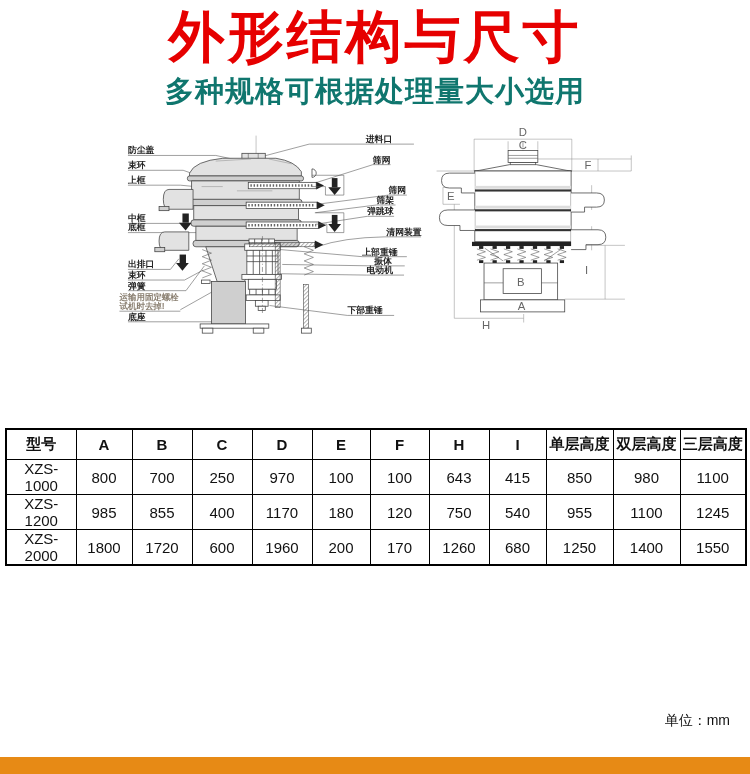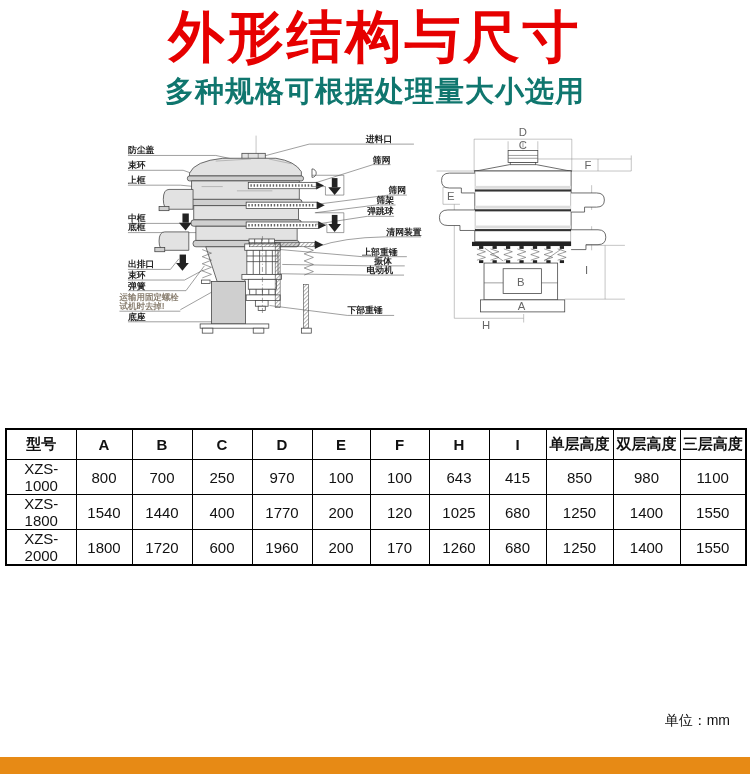--- a/index.html
+++ b/index.html
@@ -327,32 +327,32 @@
           <td>970</td>
           <td>100</td>
           <td>100</td>
           <td>643</td>
           <td>415</td>
           <td>850</td>
           <td>980</td>
           <td>1100</td>
         </tr>
         <tr>
-          <td>XZS-1800</td>
-          <td>1540</td>
-          <td>1440</td>
+          <td>XZS-1200</td>
+          <td>985</td>
+          <td>855</td>
           <td>400</td>
-          <td>1770</td>
-          <td>200</td>
+          <td>1170</td>
+          <td>180</td>
           <td>120</td>
-          <td>1025</td>
-          <td>680</td>
-          <td>1250</td>
-          <td>1400</td>
-          <td>1550</td>
+          <td>750</td>
+          <td>540</td>
+          <td>955</td>
+          <td>1100</td>
+          <td>1245</td>
         </tr>
         <tr>
           <td>XZS-2000</td>
           <td>1800</td>
           <td>1720</td>
           <td>600</td>
           <td>1960</td>
           <td>200</td>
           <td>170</td>
           <td>1260</td>

